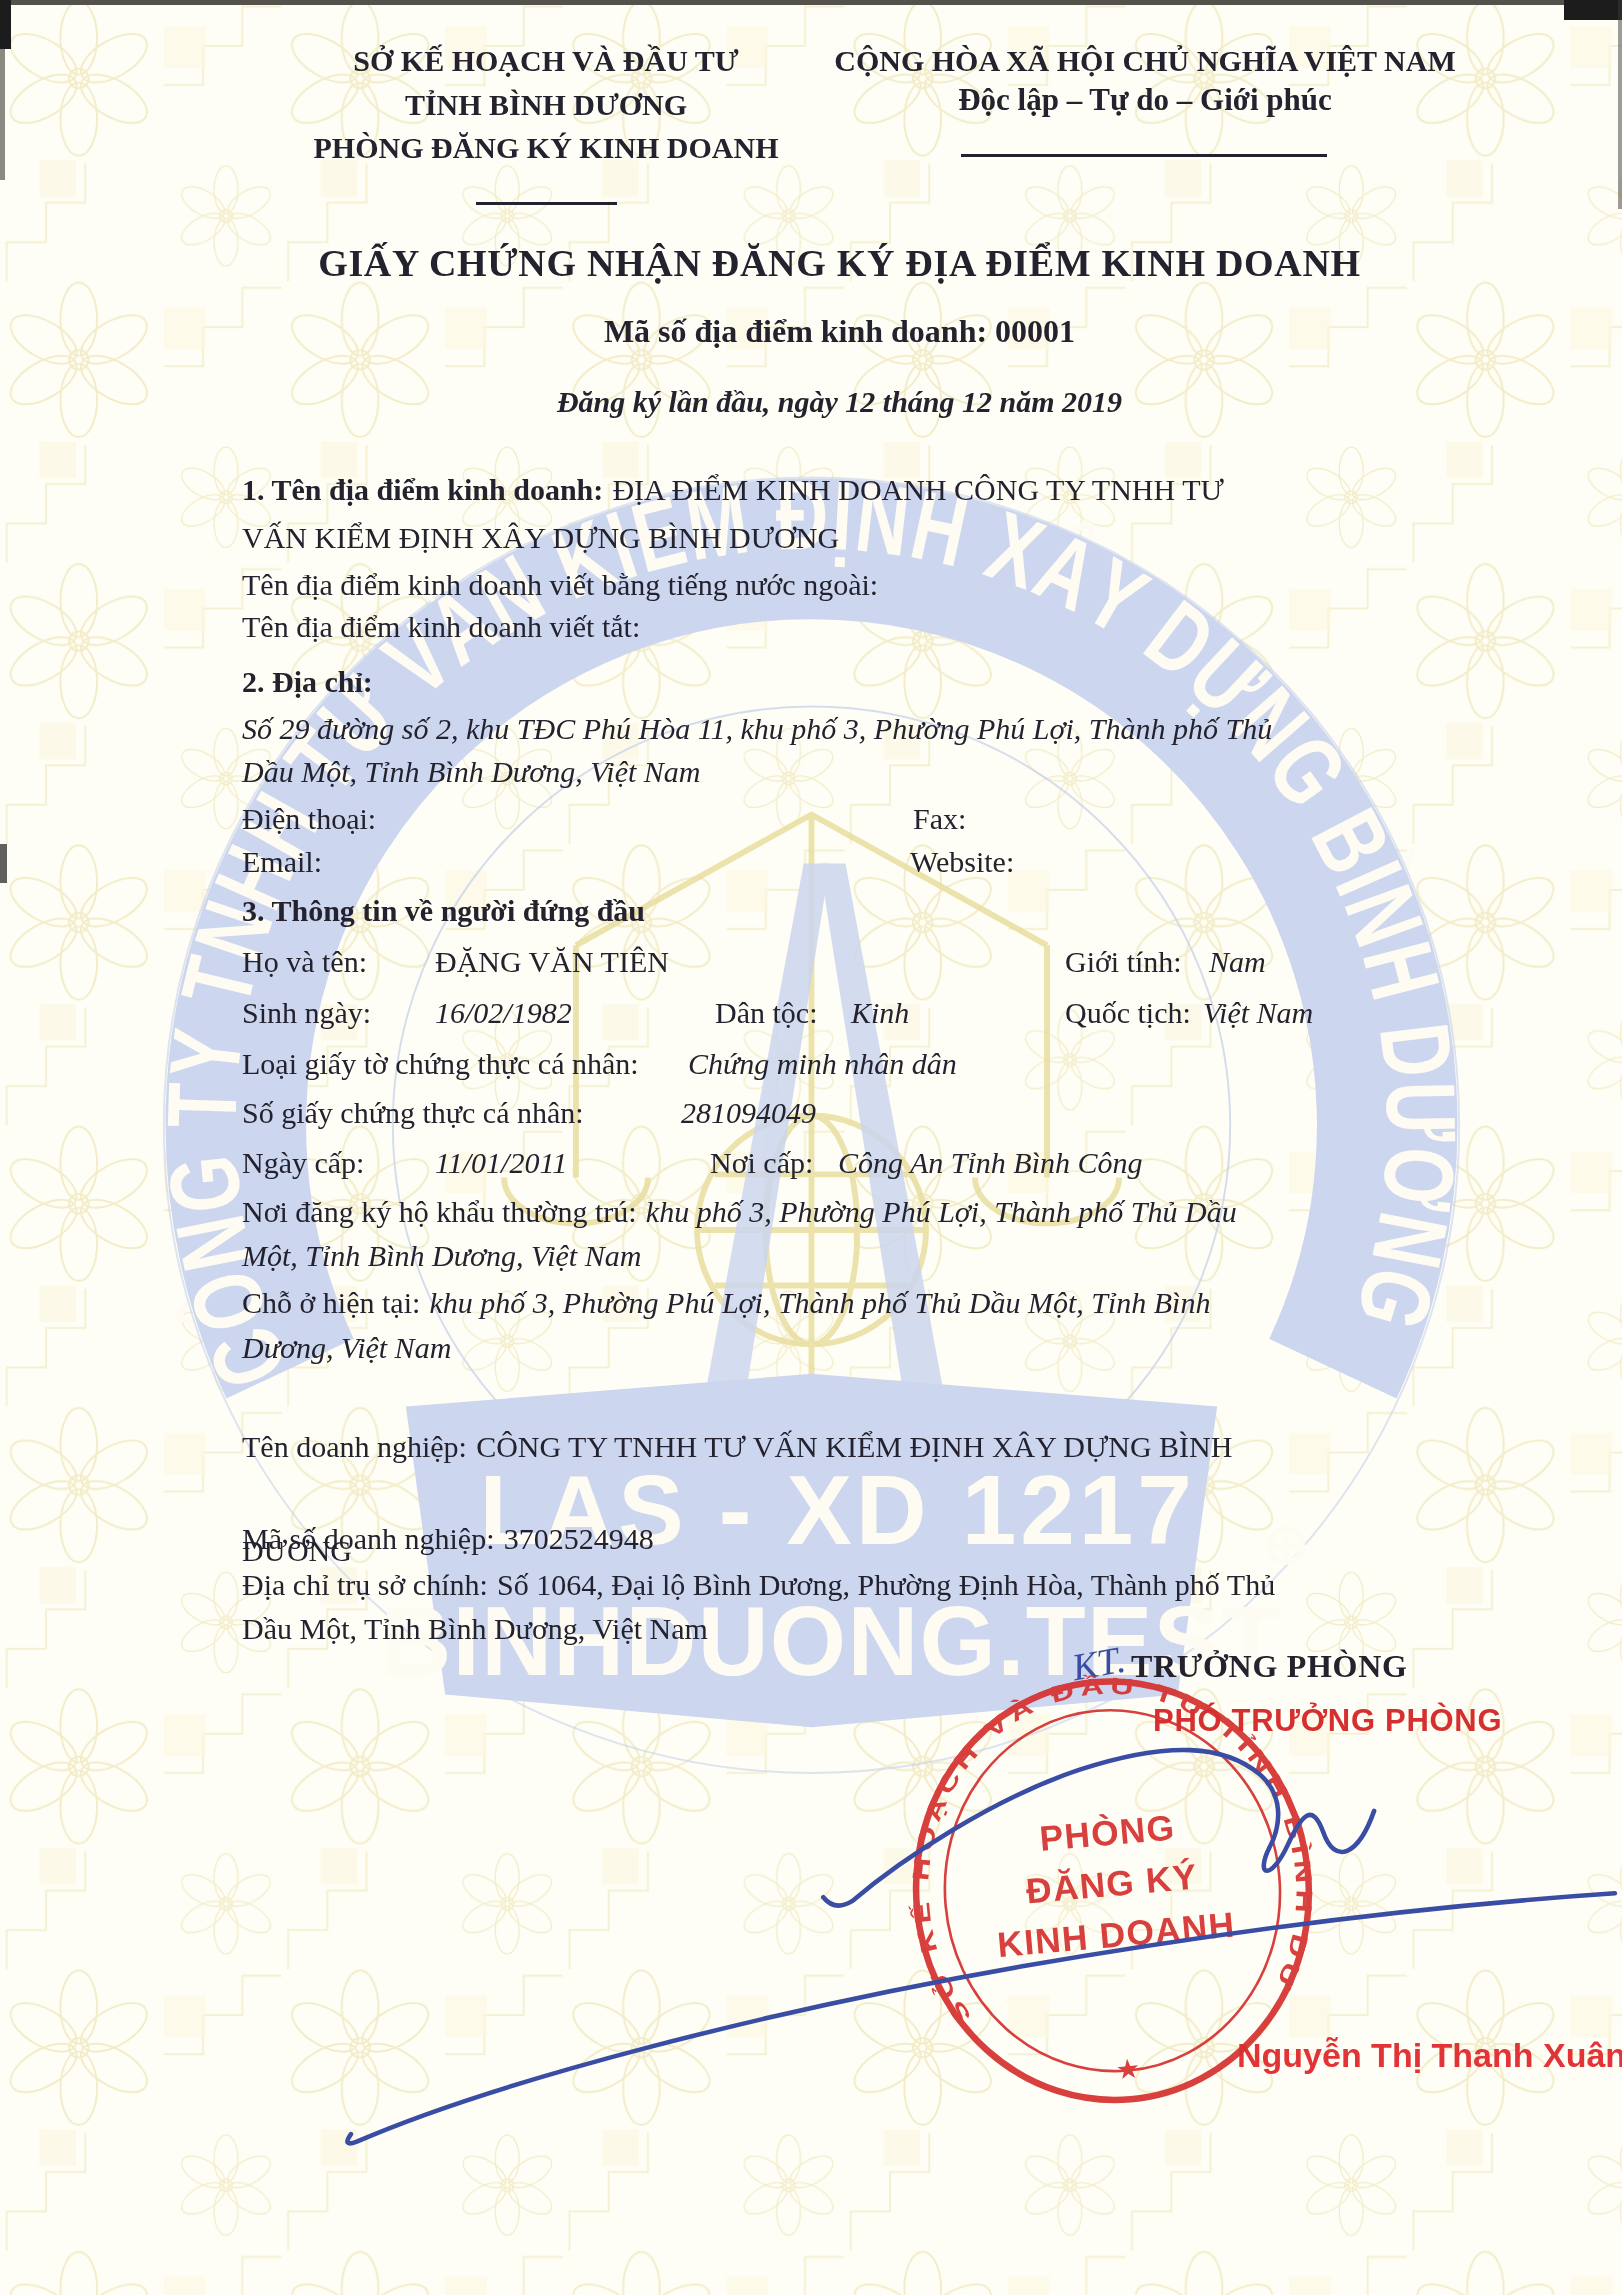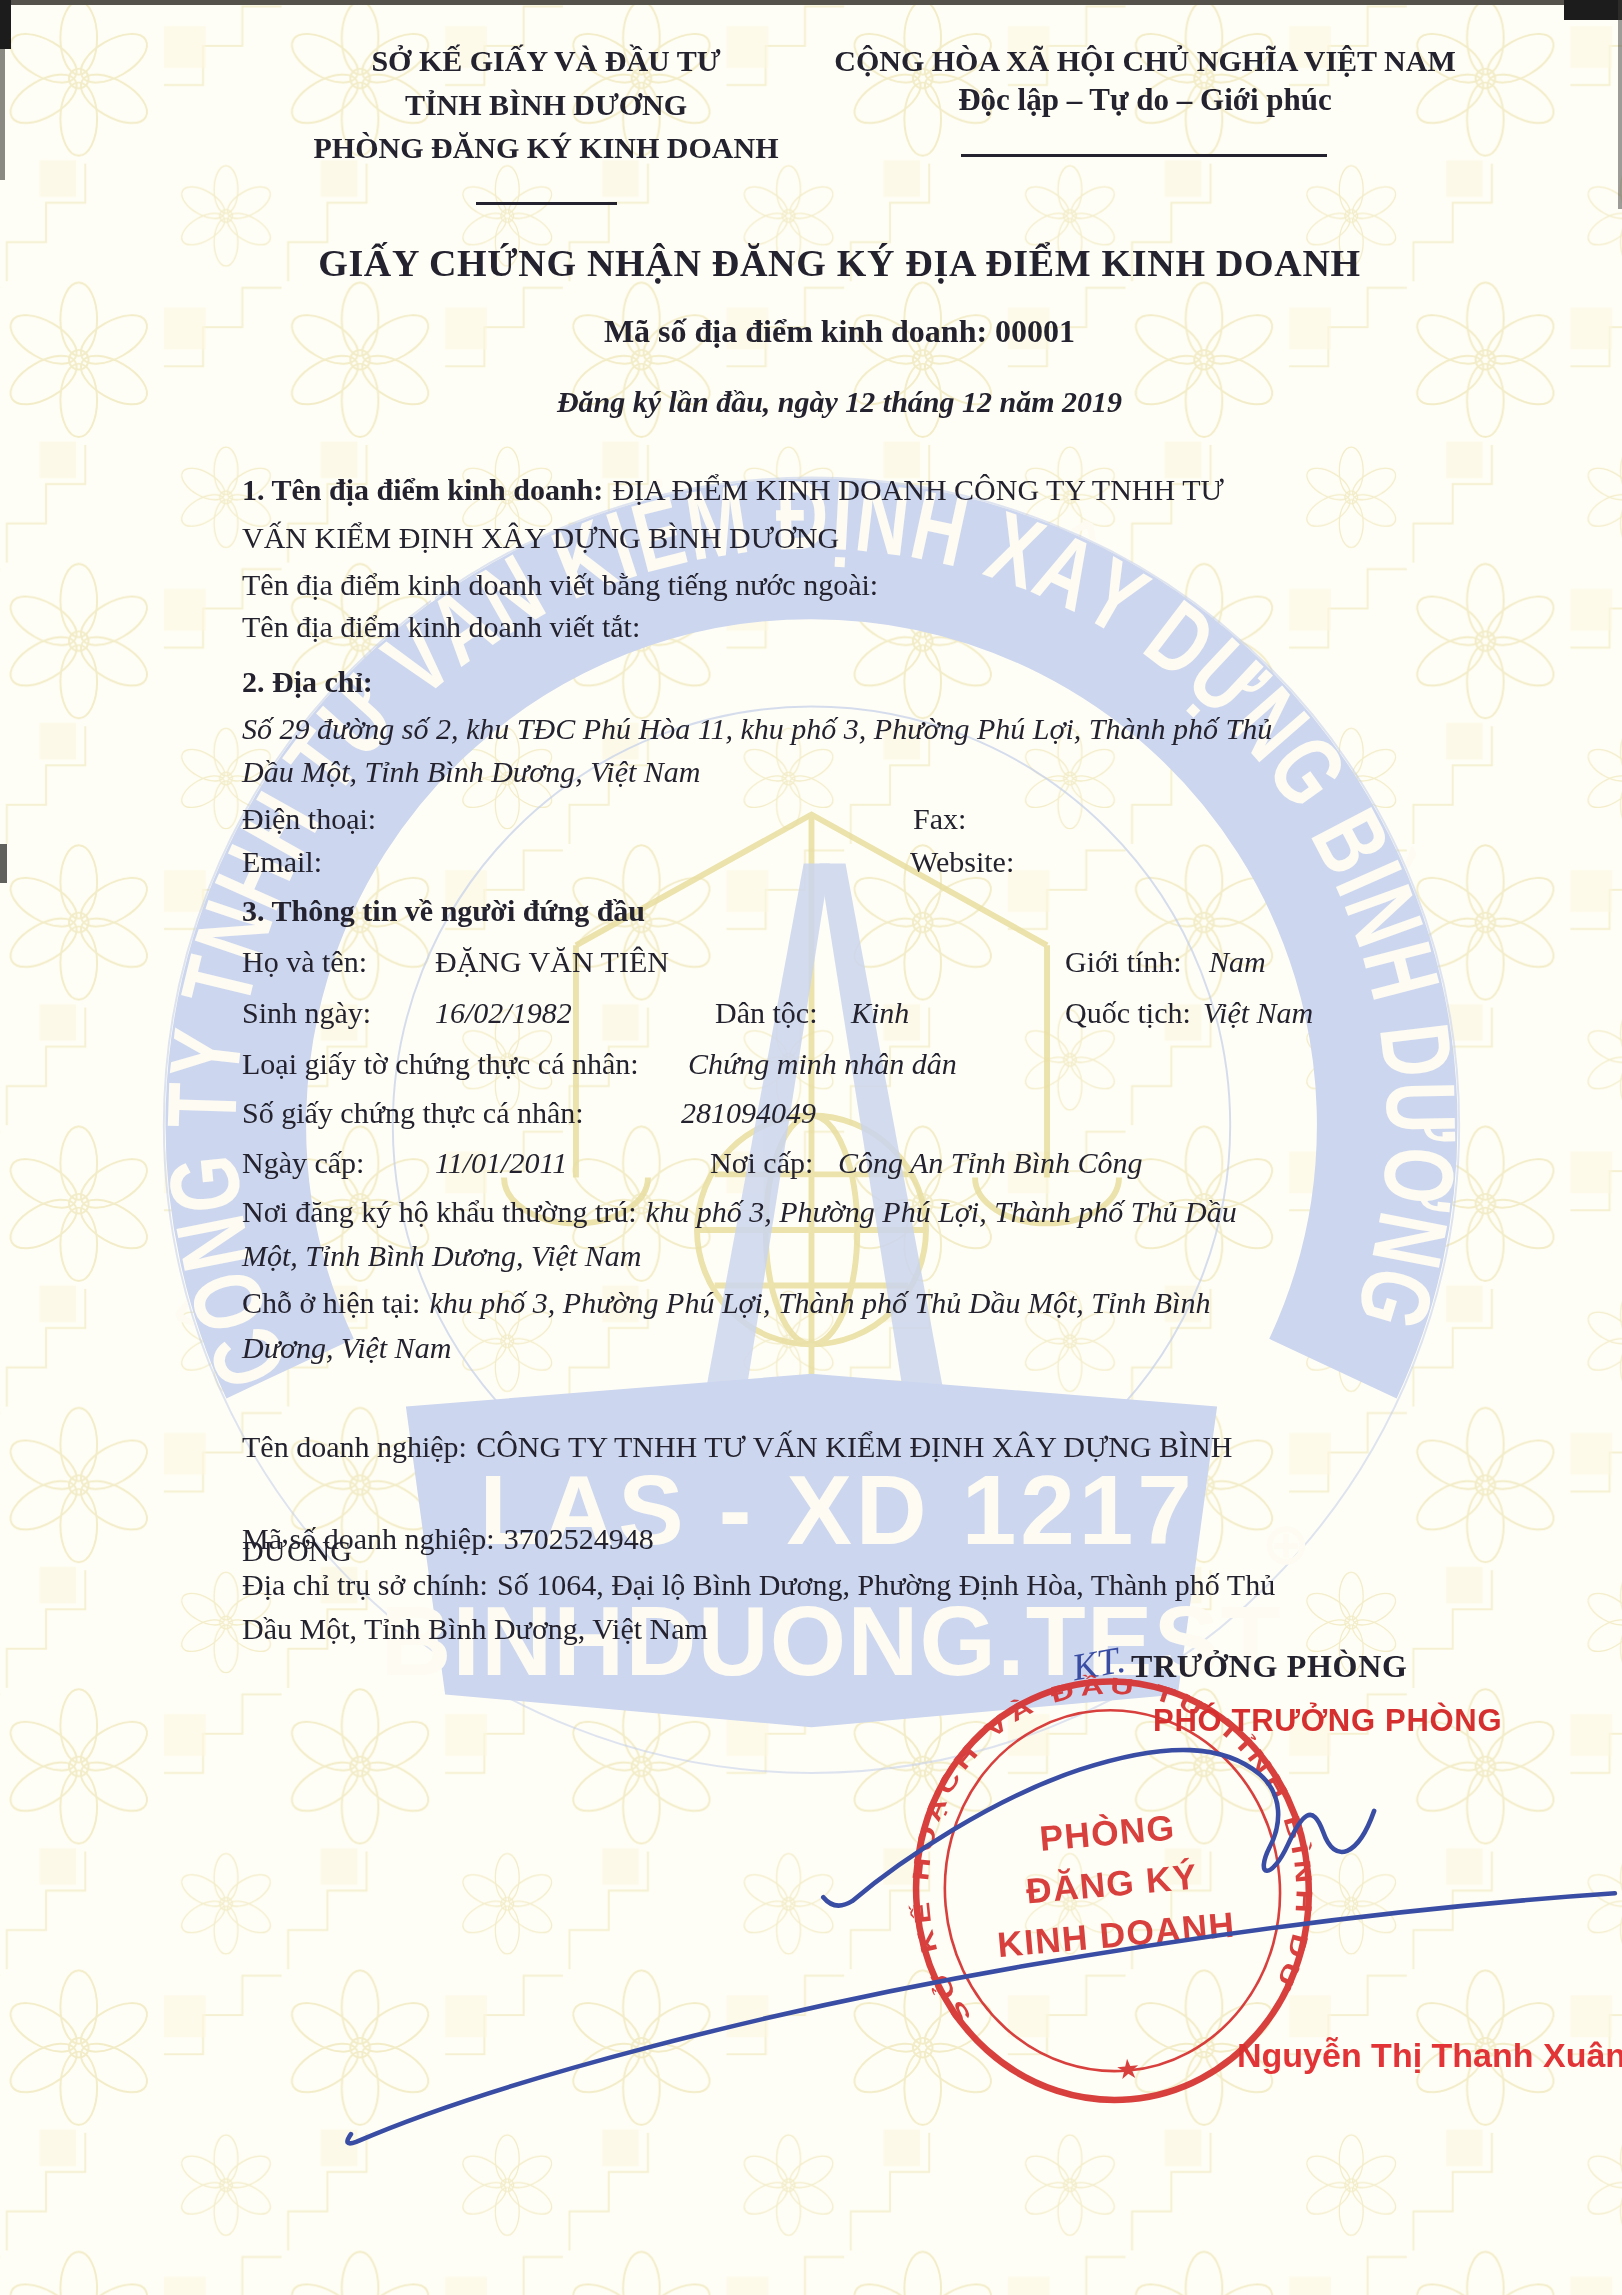--- a/index.html
+++ b/index.html
@@ -85,21 +85,21 @@
     <text font-family="Liberation Sans, sans-serif" font-weight="bold" font-size="150" fill="#fdfbf2" letter-spacing="4">
       <textPath href="#wmRing" textLength="3450" lengthAdjust="spacingAndGlyphs">CÔNG TY TNHH TƯ VẤN KIỂM ĐỊNH XÂY DỰNG BÌNH DƯƠNG</textPath>
     </text>
 
     <text x="1280" y="2360" text-anchor="middle" font-family="Liberation Sans, sans-serif" font-weight="bold" font-size="150" fill="#fdfbf2" letter-spacing="6">LAS - XD 1217</text>
     <text x="1270" y="2560" text-anchor="middle" font-family="Liberation Sans, sans-serif" font-weight="bold" font-size="150" fill="#fdfbf2" letter-spacing="2">BINHDUONG.TEST</text>
     <text x="1965" y="2390" text-anchor="middle" font-family="DejaVu Sans, sans-serif" font-weight="bold" font-size="90" fill="#fdfbf2">⊕</text>
   </svg>
 
   <div class="abs" style="left:219px; top:39px; width:654px; text-align:center;">
-    <div class="hdr">SỞ KẾ GIẤY VÀ ĐẦU TƯ</div>
+    <div class="hdr">SỞ KẾ HOẠCH VÀ ĐẦU TƯ</div>
     <div class="hdr">TỈNH BÌNH DƯƠNG</div>
     <div class="hdr">PHÒNG ĐĂNG KÝ KINH DOANH</div>
   </div>
   <div class="rule" style="left:476px; top:202px; width:141px;"></div>
 
   <div class="abs" style="left:818px; top:44px; width:654px; text-align:center;">
     <div class="hdr-sm" style="font-size:30px;">CỘNG HÒA XÃ HỘI CHỦ NGHĨA VIỆT NAM</div>
     <div class="hdr-sm" style="font-size:31px; margin-top:3.9px;">Độc lập – Tự do – Giới phúc</div>
   </div>
   <div class="rule" style="left:961px; top:154px; width:366px; height:3.3px;"></div>

